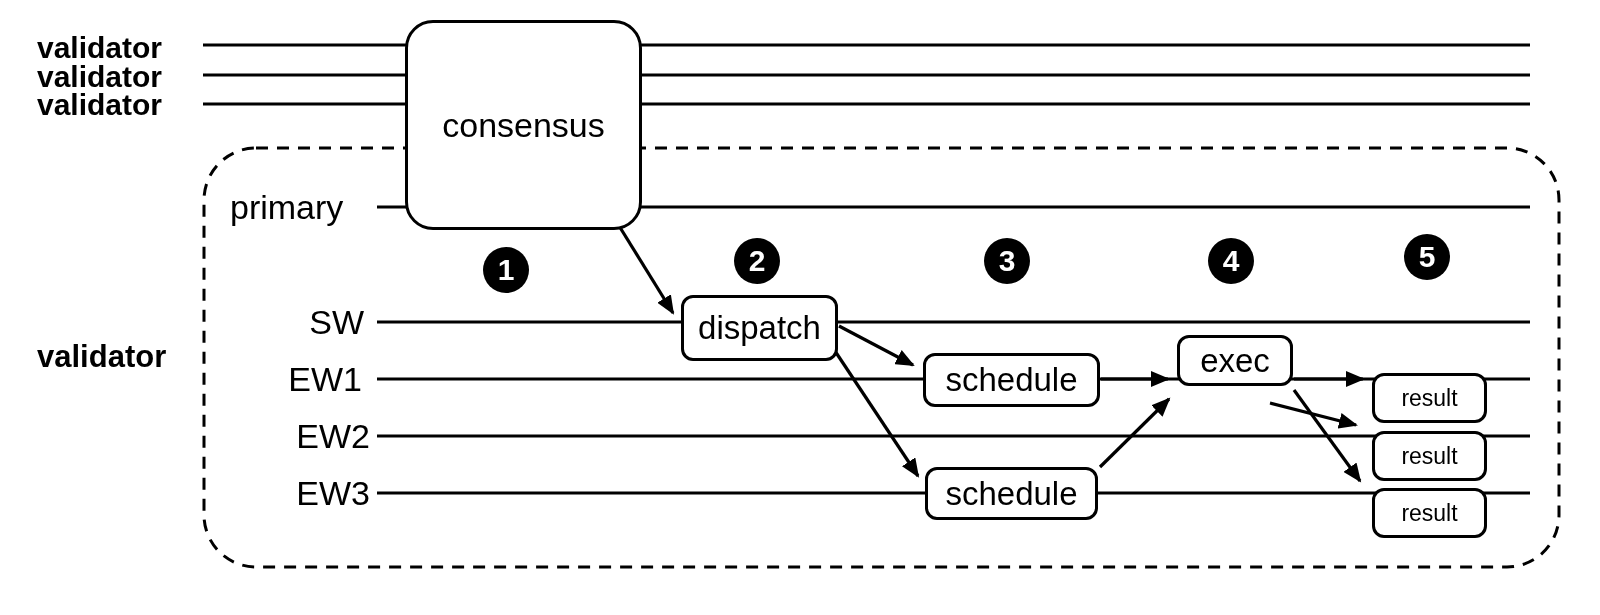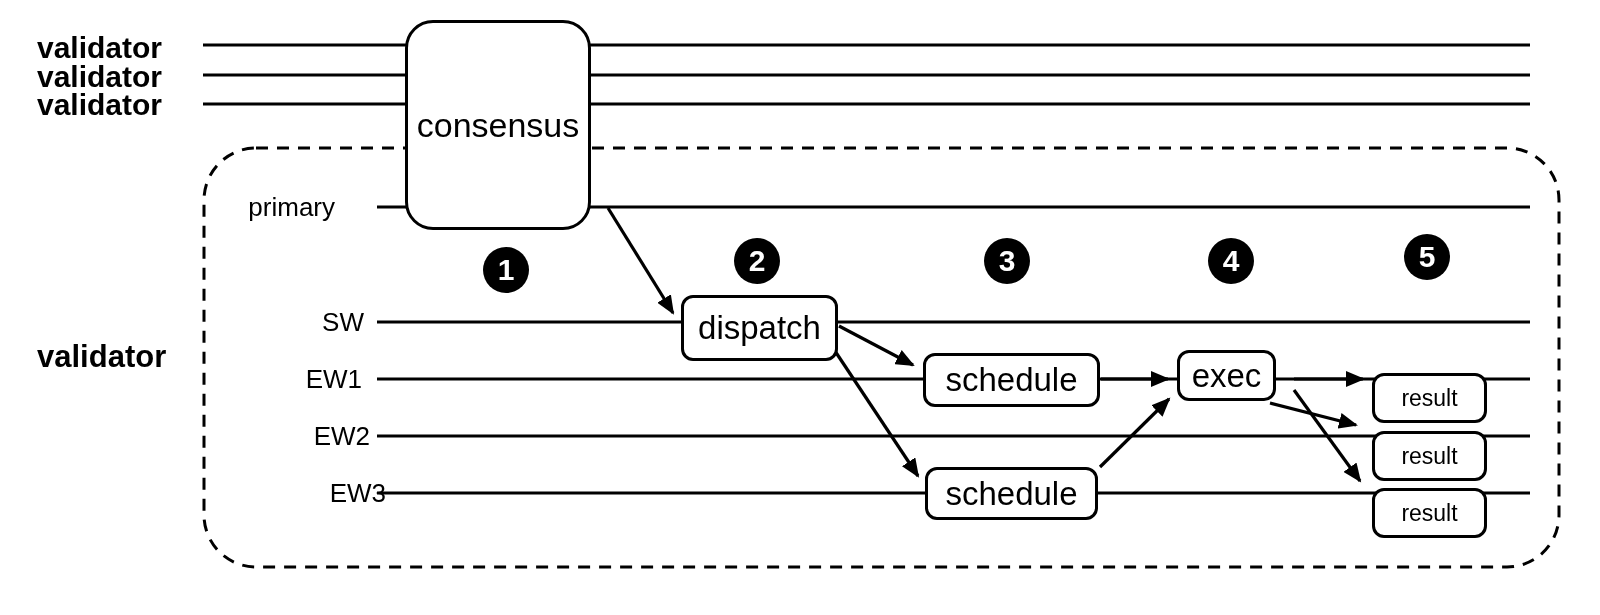--- a/index.html
+++ b/index.html
@@ -25,21 +25,21 @@
     position: absolute;
     color: #000;
     white-space: nowrap;
   }
   .lane-label.bold {
     font-weight: bold;
     font-size: 30px;
     line-height: 30px;
   }
   .lane-label.inner {
-    font-size: 26px;
+    font-size: 34px;
     line-height: 30px;
     width: 105px;
     text-align: right;
   }
   .group-label {
     position: absolute;
     font-weight: bold;
     font-size: 31px;
     line-height: 32px;
     color: #000;
@@ -116,27 +116,27 @@
   <div class="lane-label bold" style="left:37px; top:33px;">validator</div>
   <div class="lane-label bold" style="left:37px; top:62px;">validator</div>
   <div class="lane-label bold" style="left:37px; top:90px;">validator</div>
 
   <div class="group-label" style="left:37px; top:341px;">validator</div>
 
   <div class="lane-label inner" style="left:230px; top:192px;">primary</div>
   <div class="lane-label inner" style="left:259px; top:307px;">SW</div>
   <div class="lane-label inner" style="left:257px; top:364px;">EW1</div>
   <div class="lane-label inner" style="left:265px; top:421px;">EW2</div>
-  <div class="lane-label inner" style="left:281px; top:478px;">EW3</div>
+  <div class="lane-label inner" style="left:265px; top:478px;">EW3</div>
 
-  <div class="node big" style="left:405px; top:20px;  width:186px; height:210px;">consensus</div>
+  <div class="node big" style="left:405px; top:20px;  width:237px; height:210px;">consensus</div>
   <div class="node" style="left:681px; top:295px; width:157px; height:66px;">dispatch</div>
   <div class="node" style="left:923px; top:353px; width:177px; height:54px;">schedule</div>
   <div class="node" style="left:925px; top:467px; width:173px; height:53px;">schedule</div>
-  <div class="node" style="left:1177px; top:350px; width:99px; height:51px;text-align:center;">exec</div>
+  <div class="node" style="left:1177px; top:335px; width:116px; height:51px;text-align:center;">exec</div>
   <div class="node small" style="left:1372px; top:353px; width:115px; height:50px;">result</div>
   <div class="node small" style="left:1372px; top:411px; width:115px; height:50px;">result</div>
   <div class="node small" style="left:1372px; top:468px; width:115px; height:50px;">result</div>
 
   <div class="step-marker" style="left:483px;  top:247px;">1</div>
   <div class="step-marker" style="left:734px;  top:238px;">2</div>
   <div class="step-marker" style="left:984px;  top:238px;">3</div>
   <div class="step-marker" style="left:1208px; top:238px;">4</div>
   <div class="step-marker" style="left:1404px; top:234px;">5</div>
 

